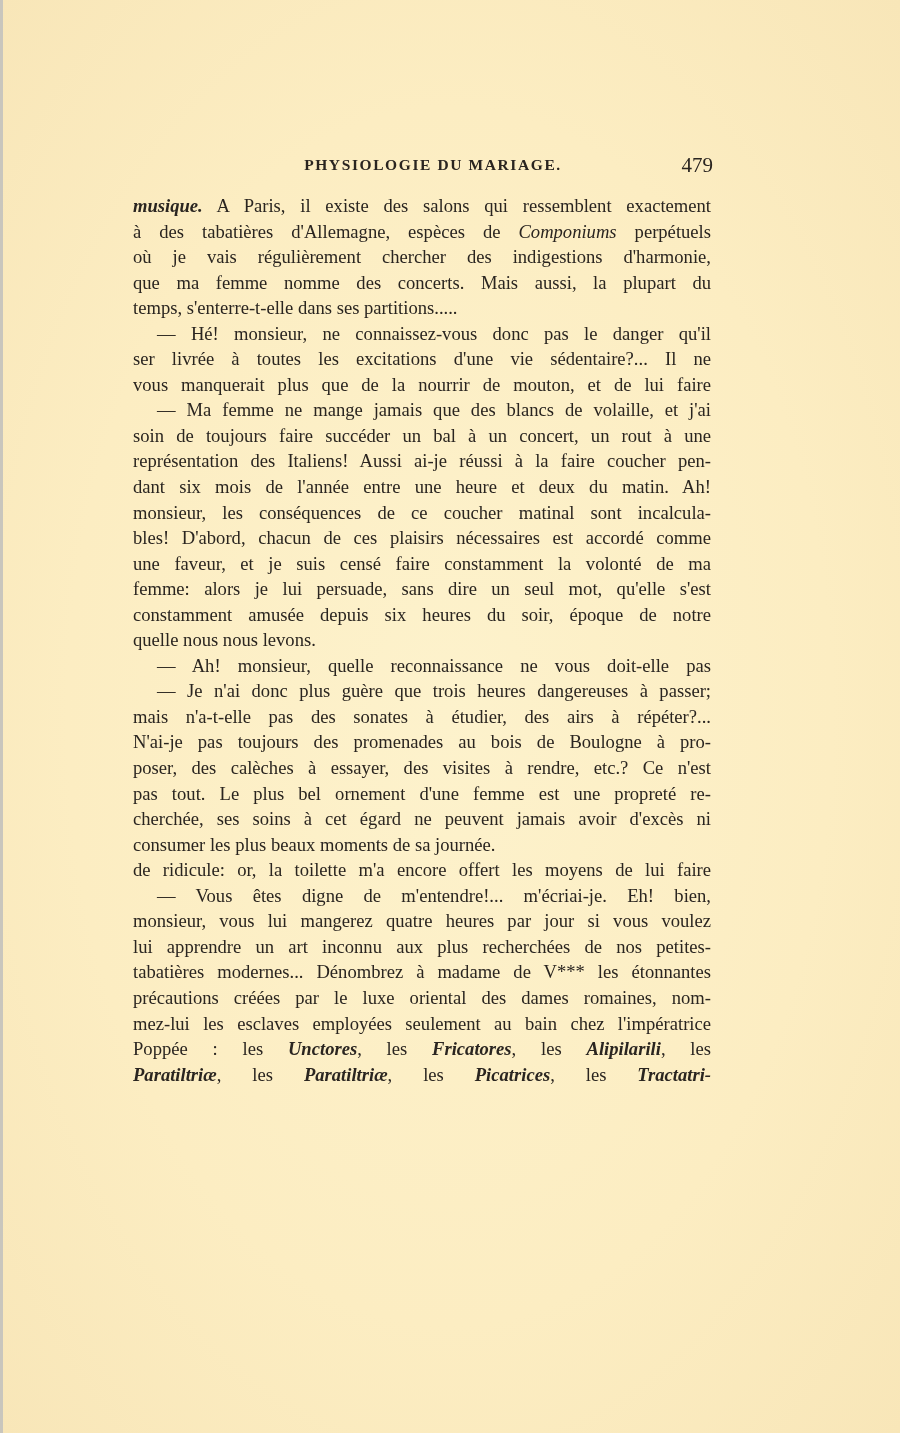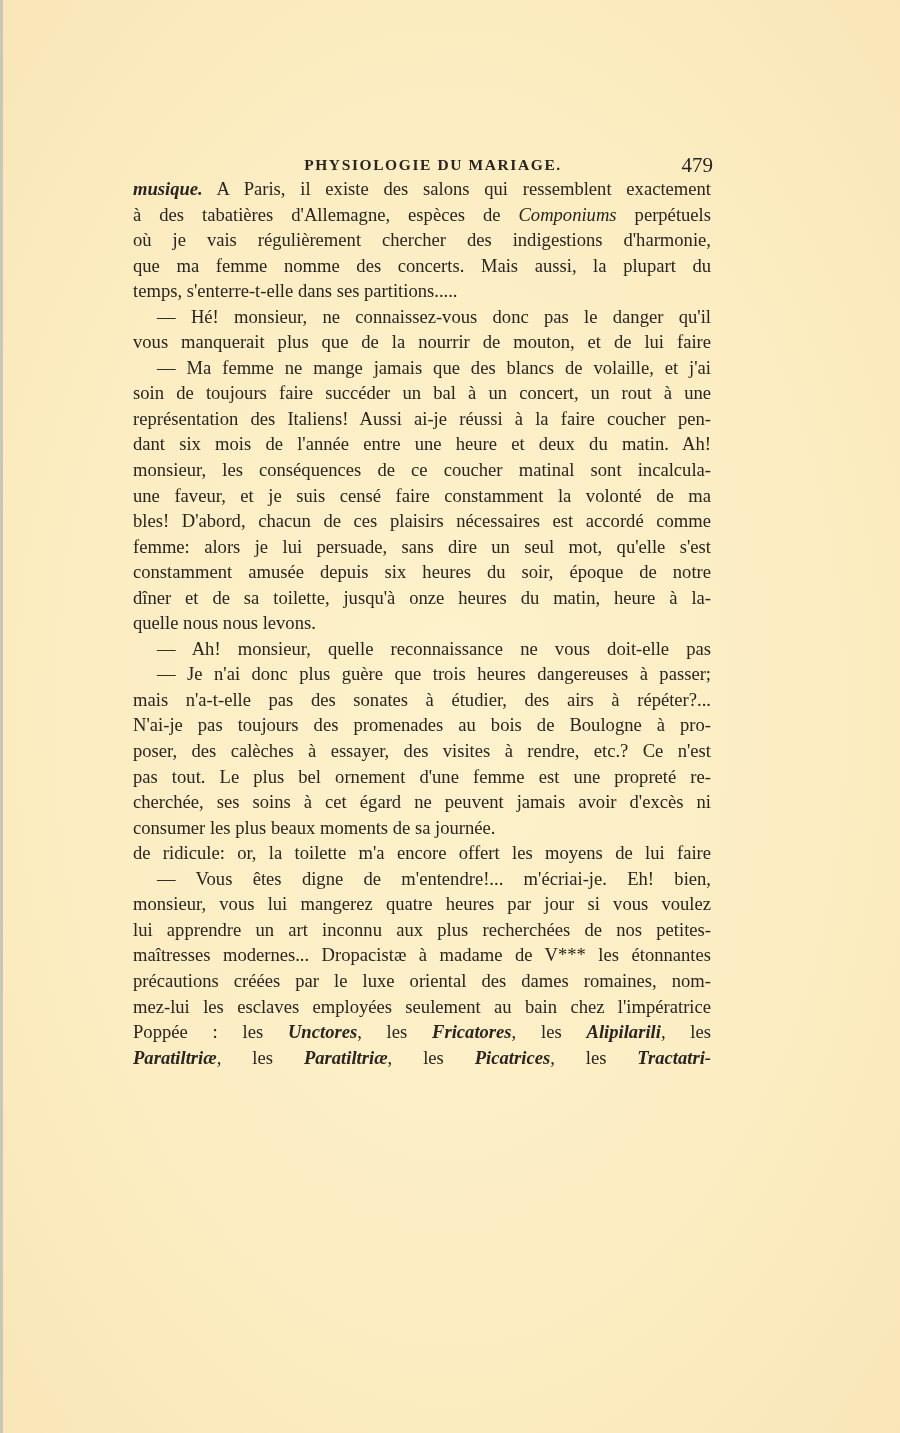--- a/index.html
+++ b/index.html
@@ -23,21 +23,21 @@
   }
   .running-title {
     position: absolute; left: 0; right: 0; top: 0; text-align: center;
     font-size: 15.5px; letter-spacing: 1.6px; font-weight: bold;
     padding-left: 20px;
   }
   .page-number {
     position: absolute; right: 0; top: -3px; font-size: 21px;
   }
   .body-text {
-    position: absolute; left: 133px; top: 176px; width: 578px;
+    position: absolute; left: 133px; top: 193px; width: 578px;
     font-size: 18.6px; line-height: 25.55px;
   }
   .line {
     display: block; white-space: nowrap; text-align: justify;
     text-align-last: justify; height: 25.55px;
   }
   .line.last { text-align-last: left; }
   .line.indent { padding-left: 24px; }
   .it { font-style: italic; font-weight: bold; }
   .it-plain { font-style: italic; margin-top: 25px; }
@@ -53,43 +53,43 @@
     <div class="page-number">479</div>
   </div>
 
   <div class="body-text" id="body-text">
       <span class="line"><span class="it">musique.</span><span> A Paris, il existe des salons qui ressemblent exactement</span></span>
       <span class="line"><span>à des tabatières d'Allemagne, espèces de </span><span class="it-plain">Componiums</span><span> perpétuels</span></span>
       <span class="line"><span>où je vais régulièrement chercher des indigestions d'harmonie,</span></span>
       <span class="line"><span>que ma femme nomme des concerts. Mais aussi, la plupart du</span></span>
       <span class="line last"><span>temps, s'enterre-t-elle dans ses partitions.....</span></span>
       <span class="line indent"><span>— Hé! monsieur, ne connaissez-vous donc pas le danger qu'il</span></span>
+      <span class="line"><span>ser livrée à toutes les excitations d'une vie sédentaire?... Il ne</span></span>
       <span class="line"><span>vous manquerait plus que de la nourrir de mouton, et de lui faire</span></span>
       <span class="line indent"><span>— Ma femme ne mange jamais que des blancs de volaille, et j'ai</span></span>
       <span class="line"><span>soin de toujours faire succéder un bal à un concert, un rout à une</span></span>
       <span class="line"><span>représentation des Italiens! Aussi ai-je réussi à la faire coucher pen-</span></span>
       <span class="line"><span>dant six mois de l'année entre une heure et deux du matin. Ah!</span></span>
       <span class="line"><span>monsieur, les conséquences de ce coucher matinal sont incalcula-</span></span>
+      <span class="line"><span>bles! D'abord, chacun de ces plaisirs nécessaires est accordé comme</span></span>
       <span class="line"><span>une faveur, et je suis censé faire constamment la volonté de ma</span></span>
-      <span class="line"><span>bles! D'abord, chacun de ces plaisirs nécessaires est accordé comme</span></span>
       <span class="line"><span>femme: alors je lui persuade, sans dire un seul mot, qu'elle s'est</span></span>
       <span class="line"><span>constamment amusée depuis six heures du soir, époque de notre</span></span>
-      <span class="line"><span>dîner et de sa toilette, jusqu'à onze heures du matin, heure à la-</span></span>
       <span class="line last"><span>quelle nous nous levons.</span></span>
       <span class="line indent"><span>— Ah! monsieur, quelle reconnaissance ne vous doit-elle pas</span></span>
       <span class="line indent"><span>— Je n'ai donc plus guère que trois heures dangereuses à passer;</span></span>
       <span class="line"><span>mais n'a-t-elle pas des sonates à étudier, des airs à répéter?...</span></span>
       <span class="line"><span>N'ai-je pas toujours des promenades au bois de Boulogne à pro-</span></span>
       <span class="line"><span>poser, des calèches à essayer, des visites à rendre, etc.? Ce n'est</span></span>
       <span class="line"><span>pas tout. Le plus bel ornement d'une femme est une propreté re-</span></span>
       <span class="line"><span>cherchée, ses soins à cet égard ne peuvent jamais avoir d'excès ni</span></span>
       <span class="line last"><span>consumer les plus beaux moments de sa journée.</span></span>
       <span class="line"><span>de ridicule: or, la toilette m'a encore offert les moyens de lui faire</span></span>
       <span class="line indent"><span>— Vous êtes digne de m'entendre!... m'écriai-je. Eh! bien,</span></span>
       <span class="line"><span>monsieur, vous lui mangerez quatre heures par jour si vous voulez</span></span>
       <span class="line"><span>lui apprendre un art inconnu aux plus recherchées de nos petites-</span></span>
-      <span class="line"><span>maîtresses modernes... Dropacistæ à madame de V*** les étonnantes</span></span>
+      <span class="line"><span>tabatières modernes... Dénombrez à madame de V*** les étonnantes</span></span>
       <span class="line"><span>précautions créées par le luxe oriental des dames romaines, nom-</span></span>
       <span class="line"><span>mez-lui les esclaves employées seulement au bain chez l'impératrice</span></span>
       <span class="line"><span>Poppée : les </span><span class="it">Unctores</span><span>, les </span><span class="it">Fricatores</span><span>, les </span><span class="it">Alipilarili</span><span>, les</span></span>
       <span class="line"><span class="it">Paratiltriæ</span><span>, les </span><span class="it">Paratiltriæ</span><span>, les </span><span class="it">Picatrices</span><span>, les </span><span class="it">Tractatri-</span></span>
     </div>
 </div>
 
 </body></html>

